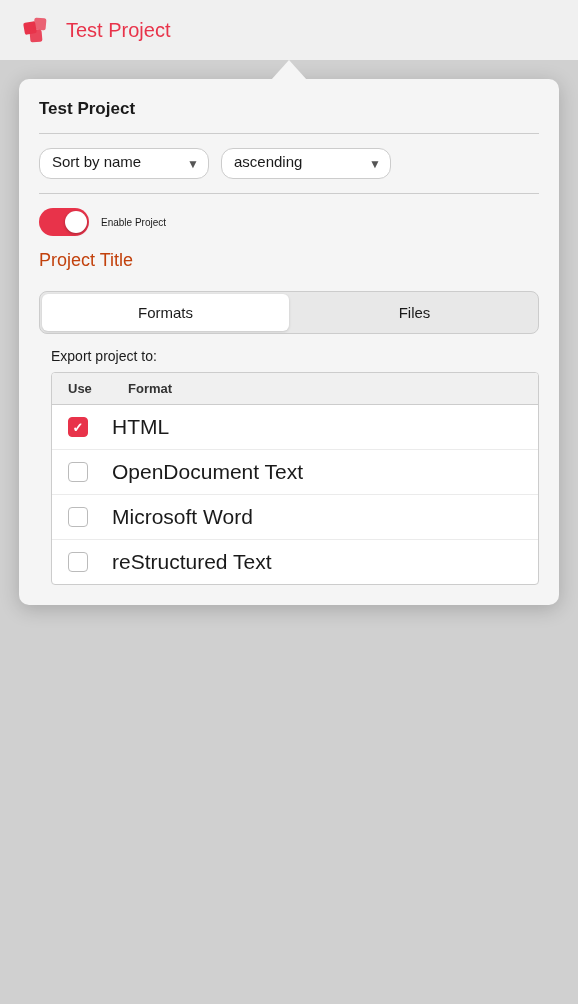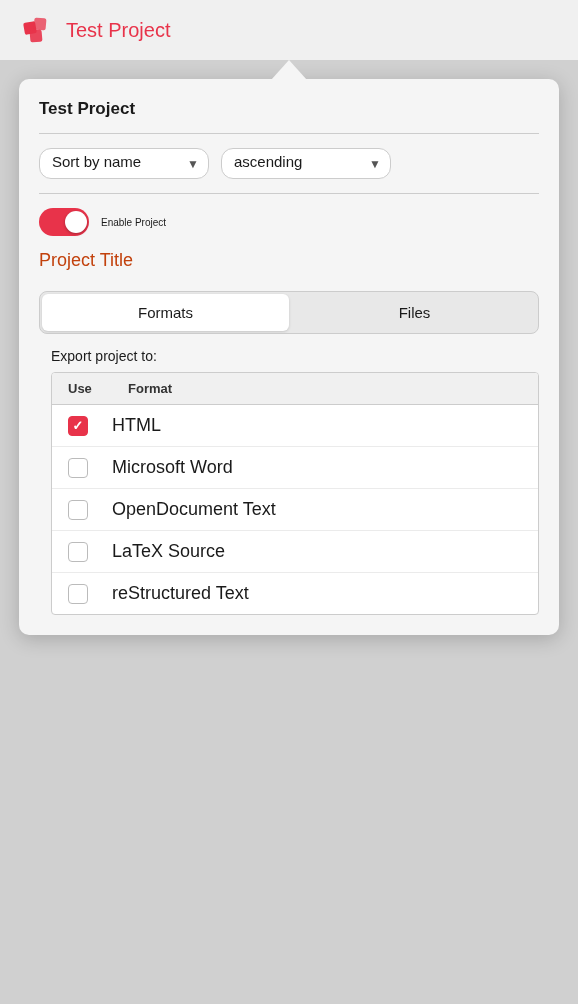--- a/index.html
+++ b/index.html
@@ -287,21 +287,21 @@
     }
 
     .checkmark {
       color: white;
       font-size: 13px;
       font-weight: 700;
       line-height: 1;
     }
 
     .format-name {
-      font-size: 18px;
+      font-size: 21px;
       color: #1a1a1a;
     }
 
     
     .icon-svg {
       width: 36px;
       height: 36px;
     }
   </style>
 </head>
@@ -384,36 +384,30 @@
             <span class="checkmark">✓</span>
           </div>
         </div>
         <span class="format-name">HTML</span>
       </div>
 
       <div class="format-row">
         <div class="checkbox-wrapper">
           <div class="custom-checkbox"></div>
         </div>
-        <span class="format-name">Microsoft Word</span>
+        <span class="format-name">OpenDocument Text</span>
       </div>
 
       <div class="format-row">
         <div class="checkbox-wrapper">
           <div class="custom-checkbox"></div>
         </div>
-        <span class="format-name">OpenDocument Text</span>
-      </div>
-
-      <div class="format-row">
-        <div class="checkbox-wrapper">
-          <div class="custom-checkbox"></div>
-        </div>
-        <span class="format-name">LaTeX Source</span>
-      </div>
+        <span class="format-name">Microsoft Word</span>
+      </div>
+
 
 
 
       <div class="format-row">
         <div class="checkbox-wrapper">
           <div class="custom-checkbox"></div>
         </div>
         <span class="format-name">reStructured Text</span>
       </div>
 

